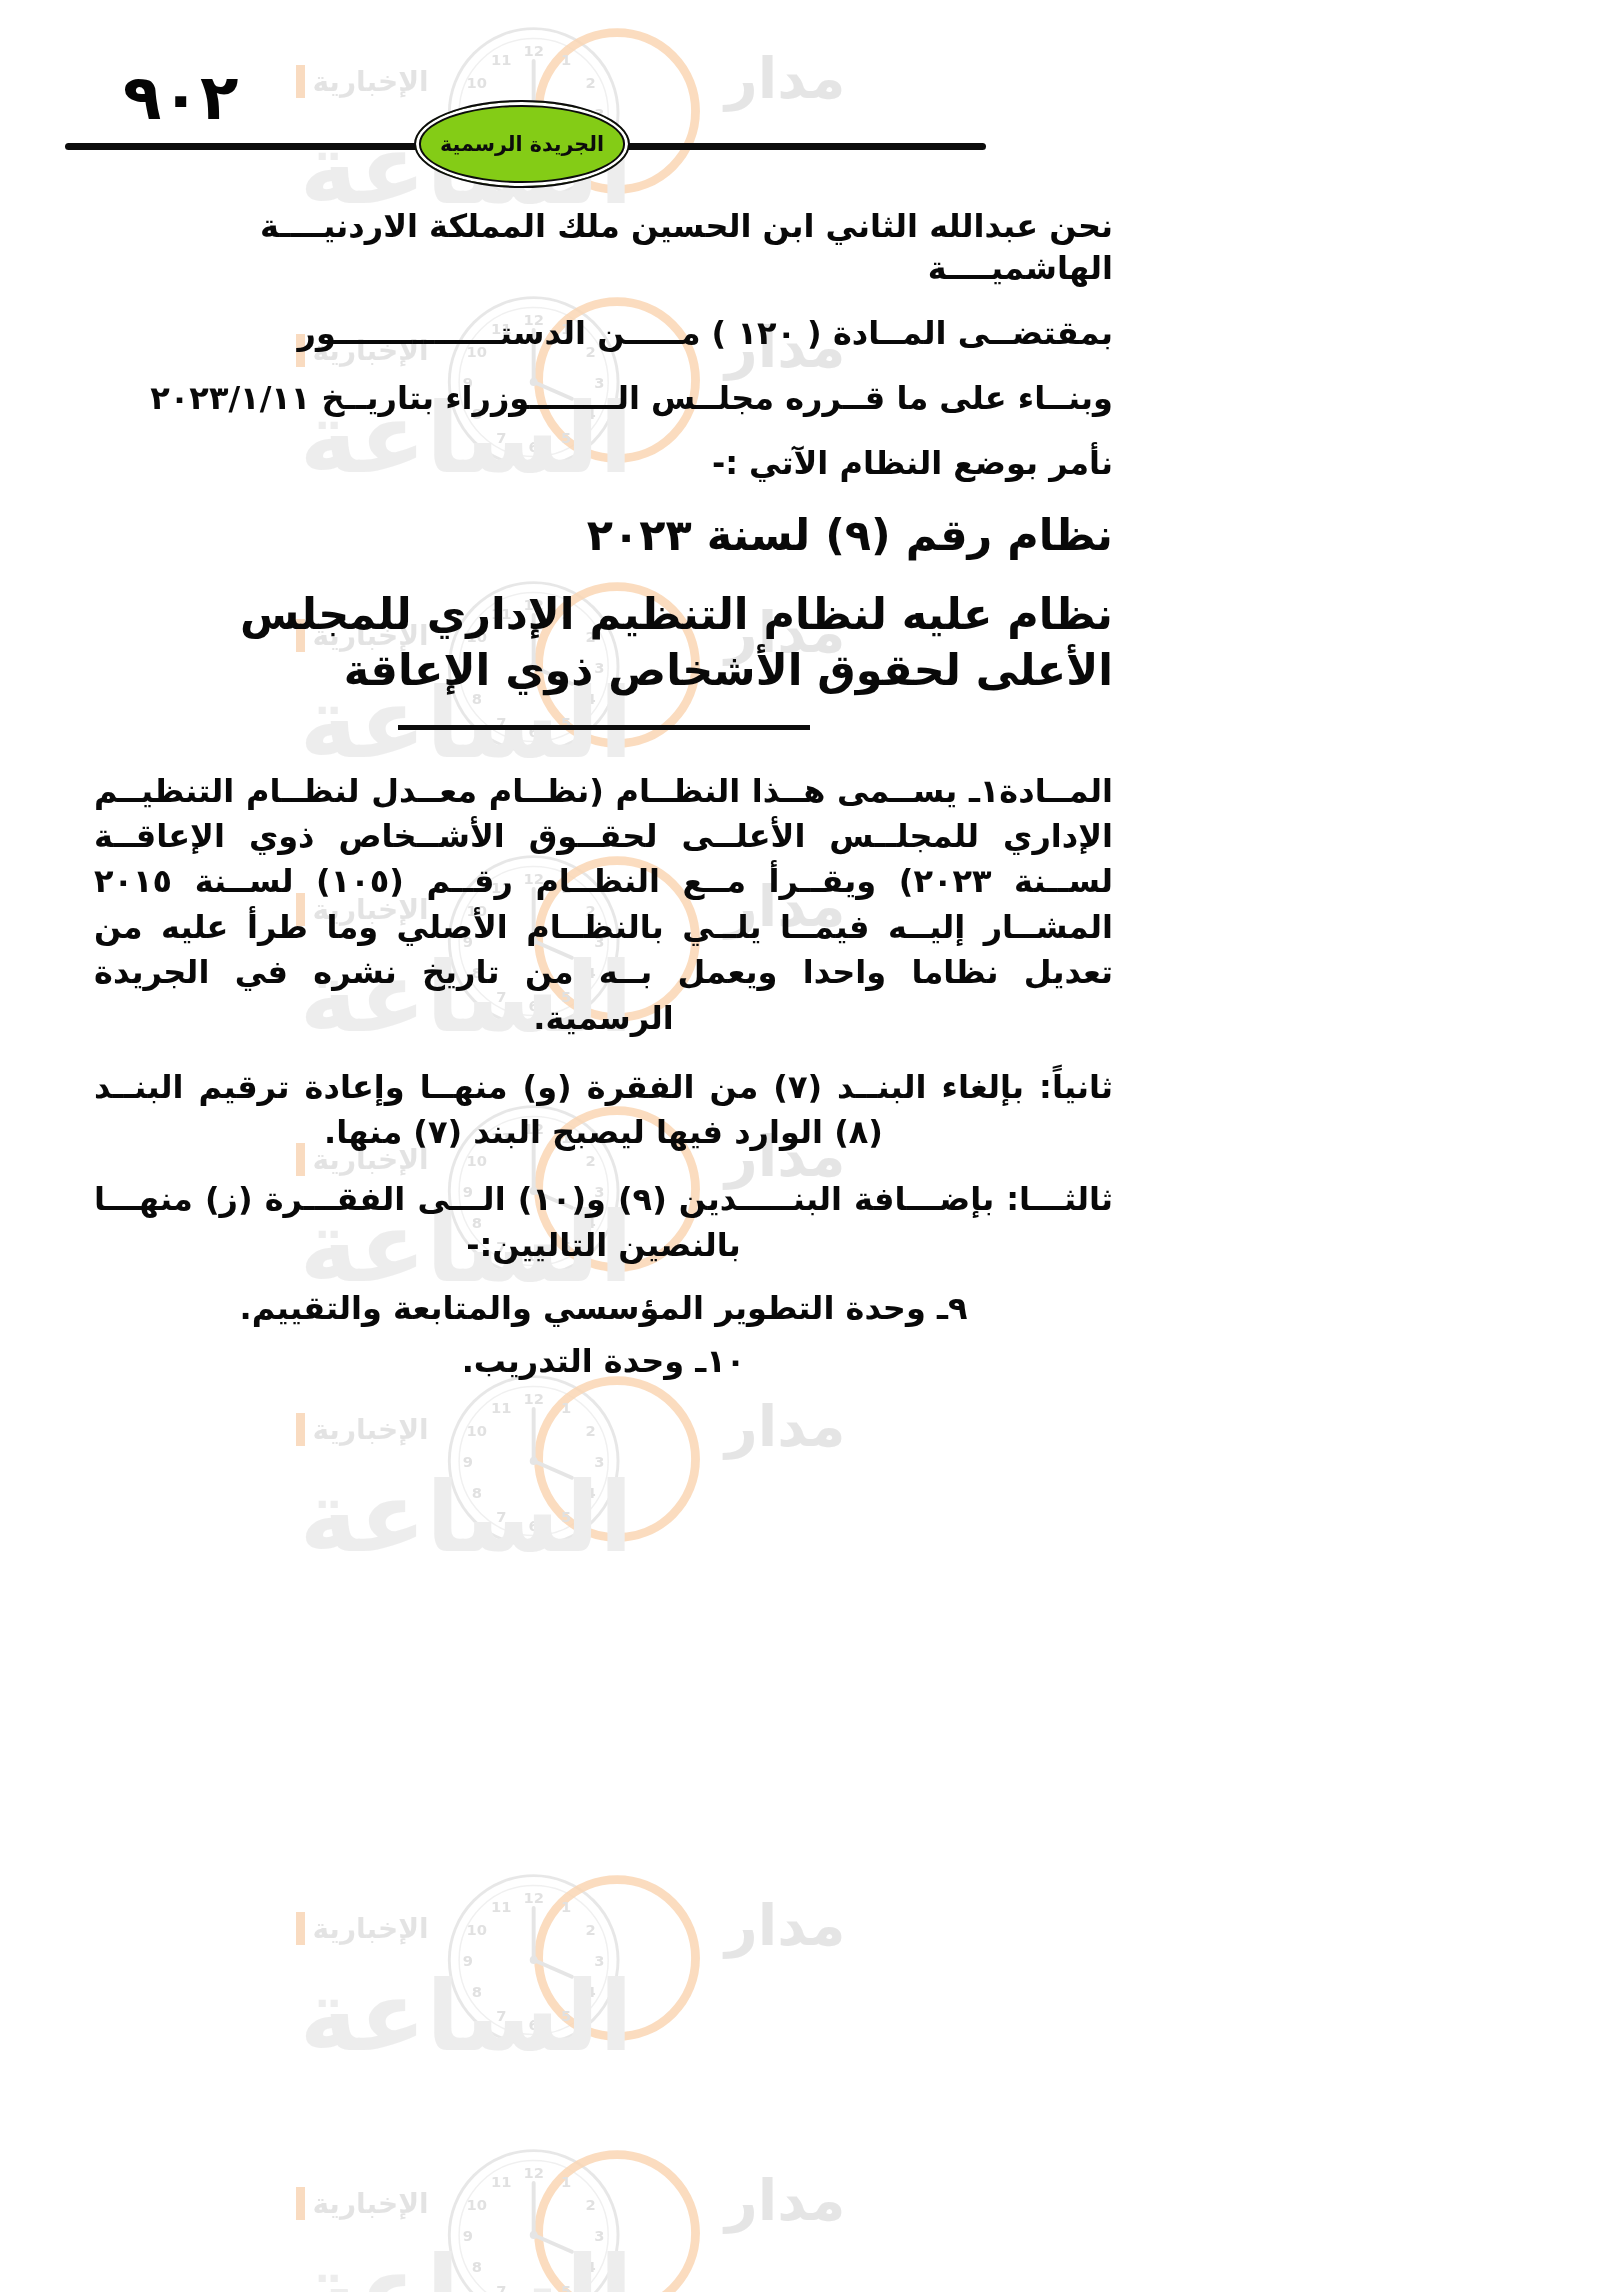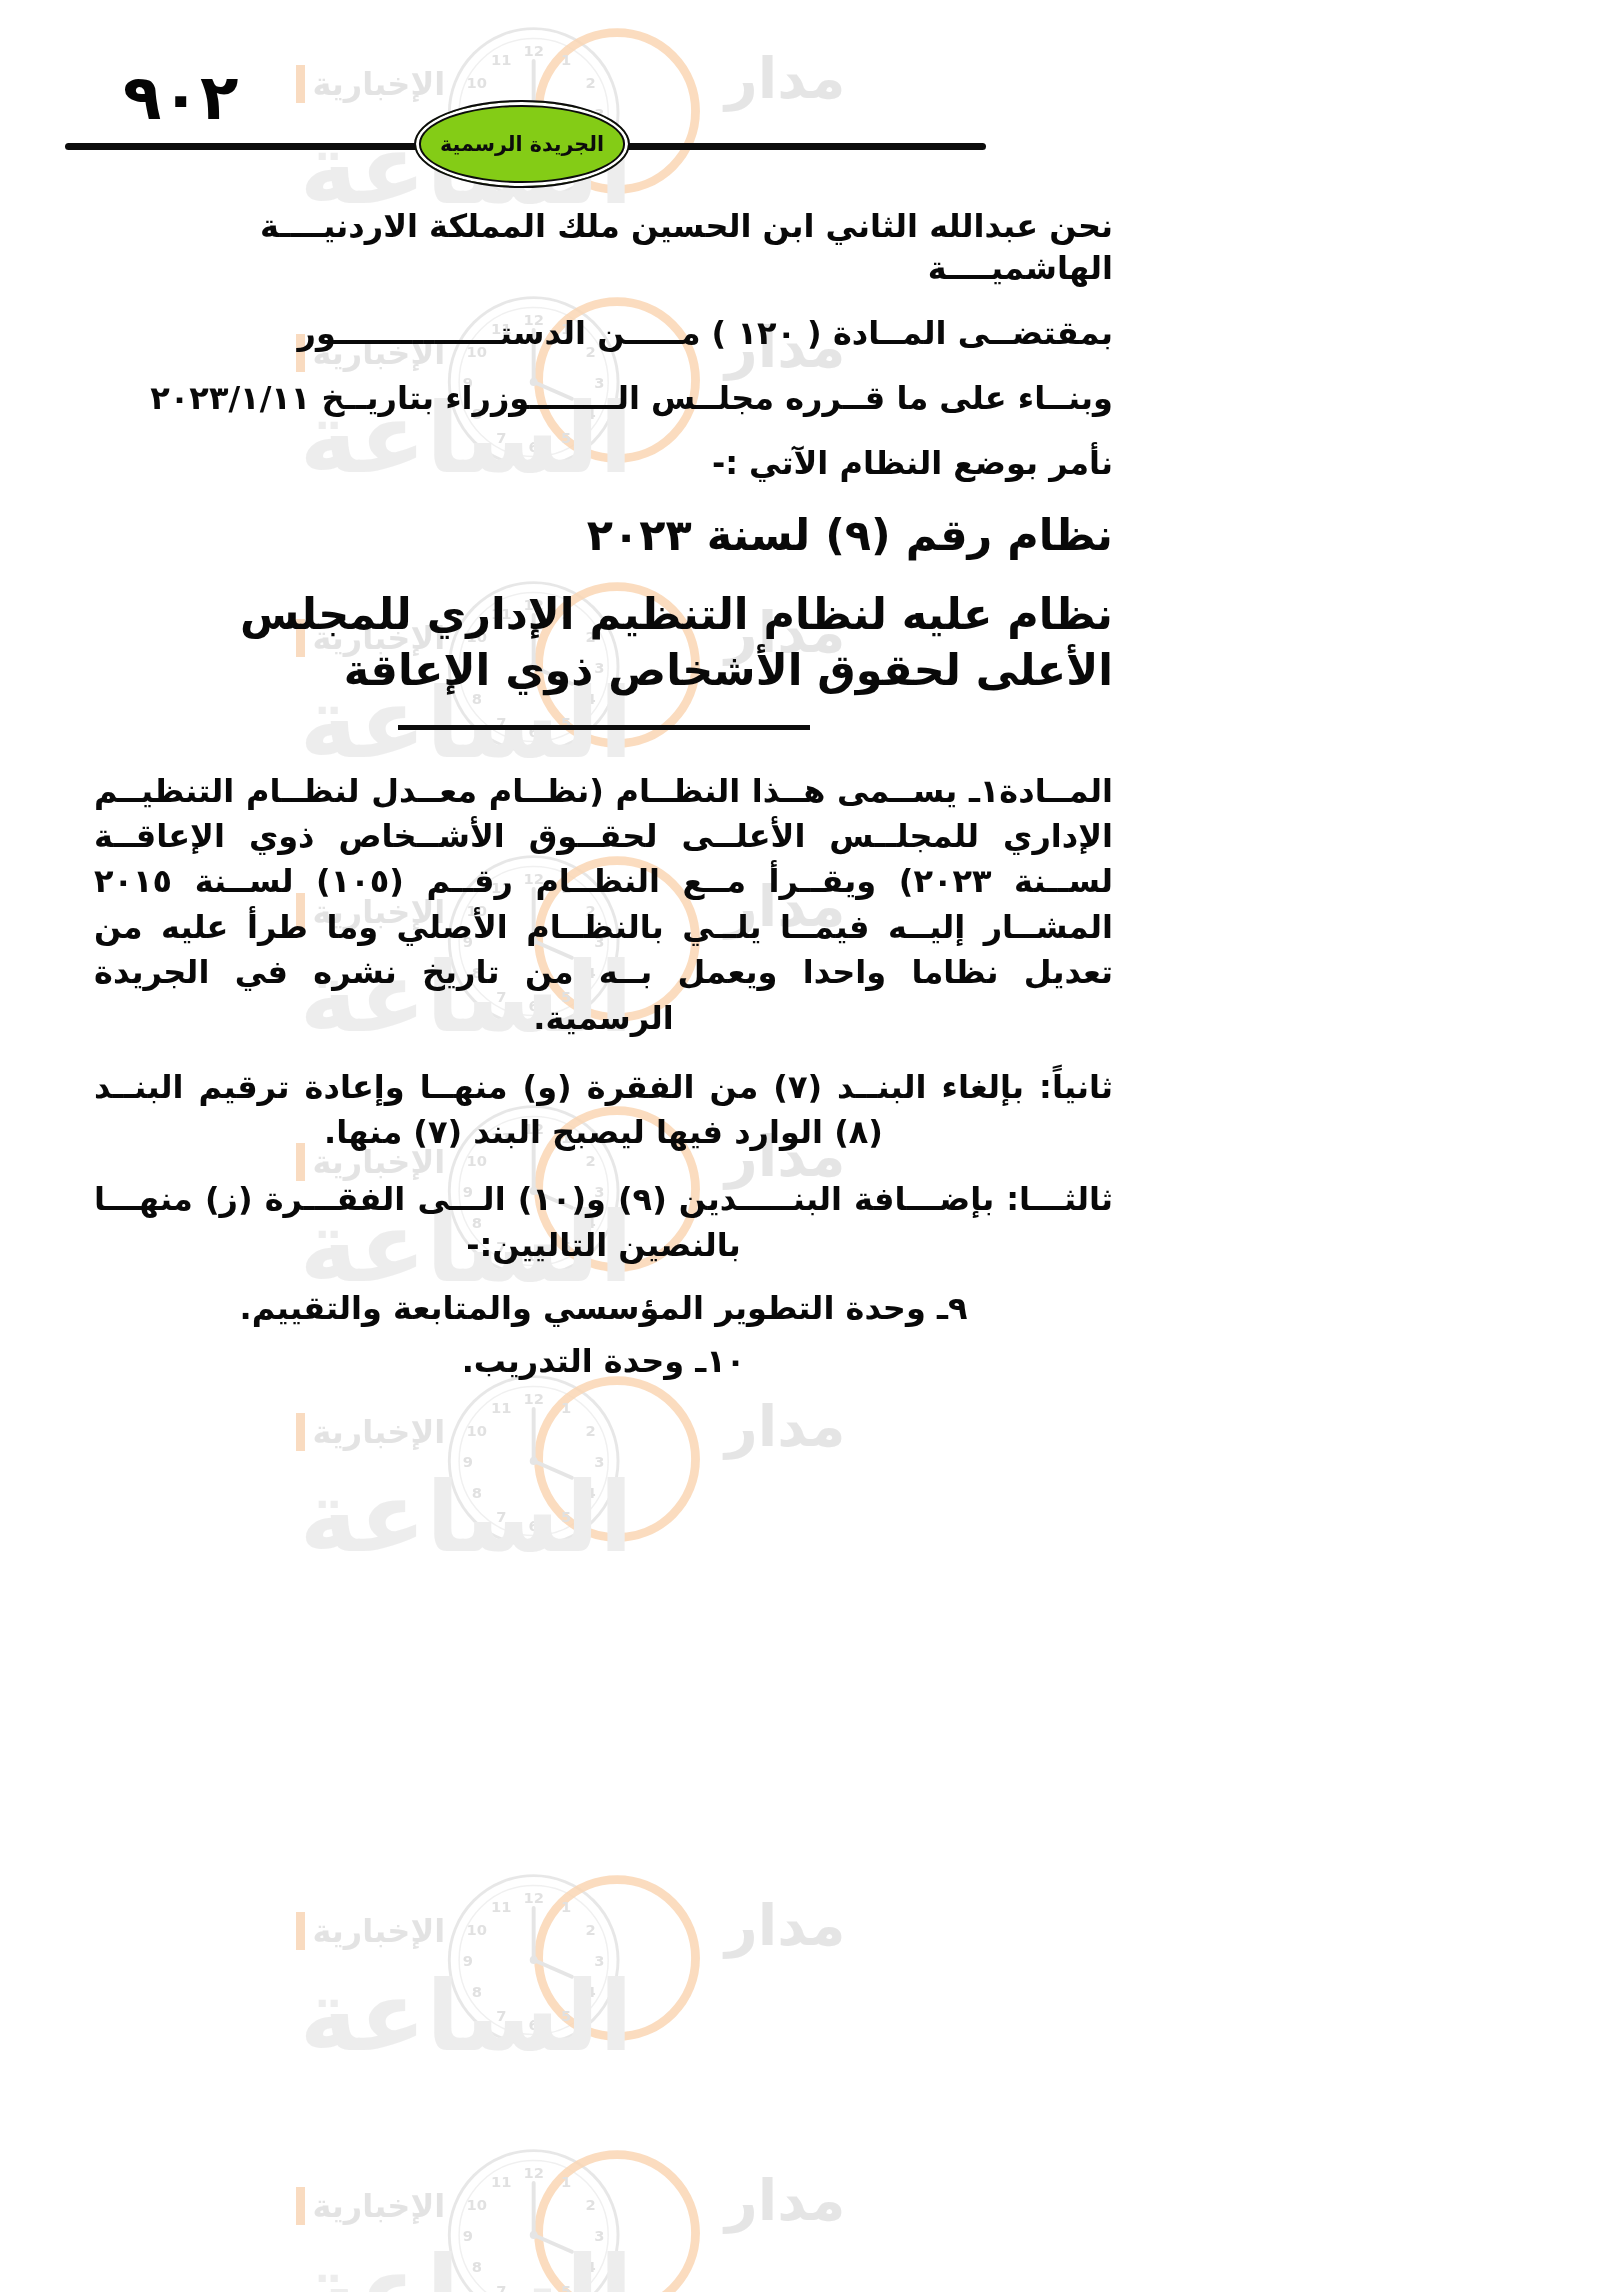--- a/index.html
+++ b/index.html
@@ -7,21 +7,21 @@
   body { font-family:"DejaVu Sans", sans-serif; }
   .page {
     position:relative; width:1621px; height:2293px;
     background:#ffffff; overflow:hidden; margin:0 auto;
   }
 
   
   .wm { position:absolute; left:274px; width:588px; height:245px; opacity:.45; z-index:0; pointer-events:none; }
   .wm-clock-svg { position:absolute; left:137px; top:0; }
   .wm-madar { position:absolute; left:451px; top:35px; font-size:57px; font-weight:bold; color:#c7c7c7; }
-  .wm-akhbar { position:absolute; left:21.6px; top:55px; font-size:32px; font-weight:bold; color:#c3c3c3; border-left:9.8px solid #f3b076; padding-left:7.8px; }
+  .wm-akhbar { position:absolute; left:21.6px; top:55px; font-size:28px; font-weight:bold; color:#c3c3c3; border-left:9.8px solid #f3b076; padding-left:7.8px; }
   .wm-saa { position:absolute; left:25.5px; top:102px; font-size:98px; font-weight:bold; color:#d9d9d9; letter-spacing:2px; }
 
   
   .page-number { position:absolute; top:61px; left:123px; font-size:63px; font-weight:bold; color:#050505; z-index:3; }
   .rule { position:absolute; top:143px; left:65px; width:921px; height:6.9px; background:#0c0c0c; border-radius:3.9px; z-index:2; }
   .oval {
     position:absolute; top:100px; left:414px; width:216px; height:88px;
     background:#84cc16; border:2px solid #0c0c0c; border-radius:50%;
     display:flex; align-items:center; justify-content:center; z-index:3;
     box-shadow: inset 0 0 0 2.9px #ffffff, inset 0 0 0 4.9px #0c0c0c;

